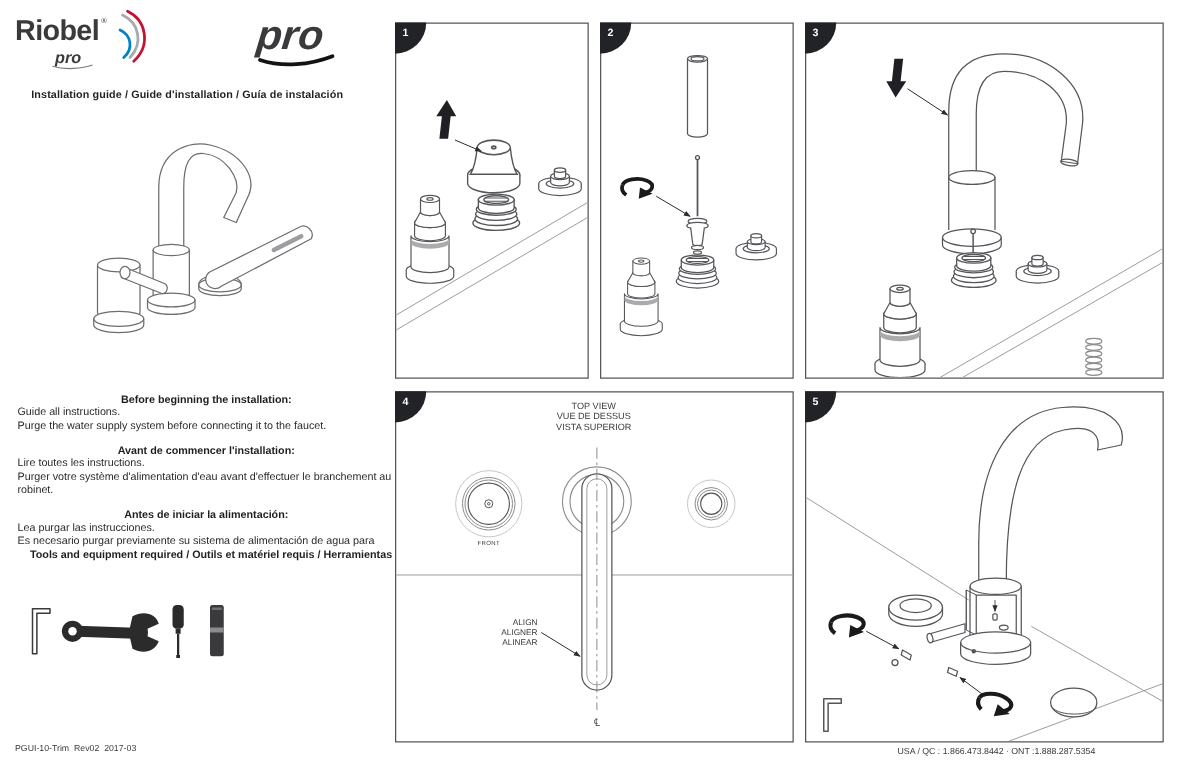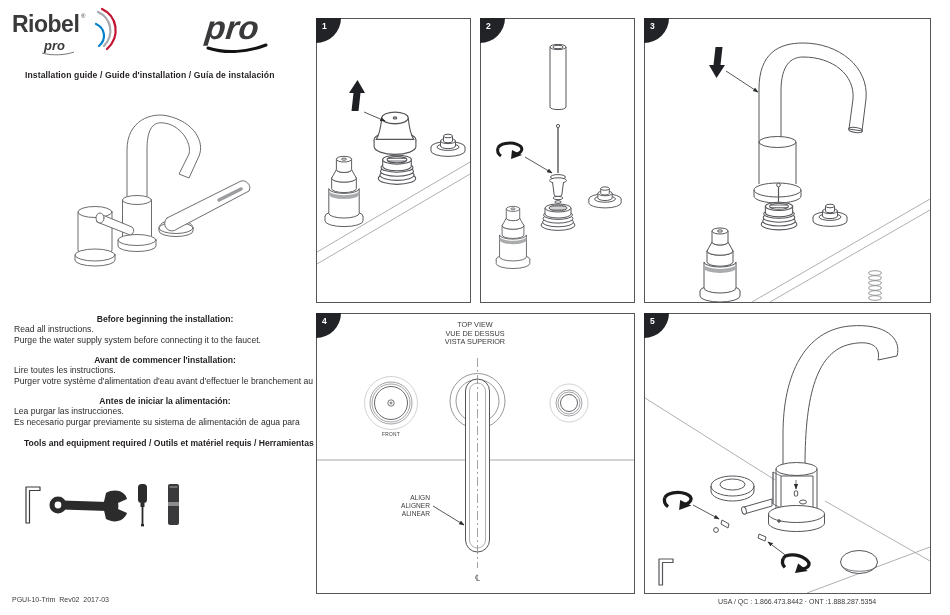--- a/index.html
+++ b/index.html
@@ -132,27 +132,28 @@
       <path d="M109,138 L109,141 A17,5.5 0 0 0 143,141 L143,138" fill="none"></path>
       <path d="M117,128 L189,92 A7,7 0 0 1 199,101 L127,139 A7,7 0 0 1 117,128 Z"></path>
       <path d="M169,110 L191,99" stroke="#9b9da0" stroke-width="3.5"></path>
     </g>
   </g>
 </svg>
 
 <div class="abs intro">
   <div class="sec">
     <div class="h">Before beginning the installation:</div>
-    <div>Read all instructions.</div>
+    <div>Guide all instructions.</div>
     <div>Purge the water supply system before connecting it to the faucet.</div>
   </div>
   <div class="sec">
     <div class="h">Avant de commencer l'installation:</div>
     <div>Lire toutes les instructions.</div>
     <div>Purger votre système d'alimentation d'eau avant d'effectuer le branchement au</div>
+    <div>robinet.</div>
   </div>
   <div class="sec">
     <div class="h">Antes de iniciar la alimentación:</div>
     <div>Lea purgar las instrucciones.</div>
     <div>Es necesario purgar previamente su sistema de alimentación de agua para</div>
   </div>
 </div>
 
 <div class="abs tools-h">
   <div>Tools and equipment required / Outils et matériel requis / Herramientas y</div>

